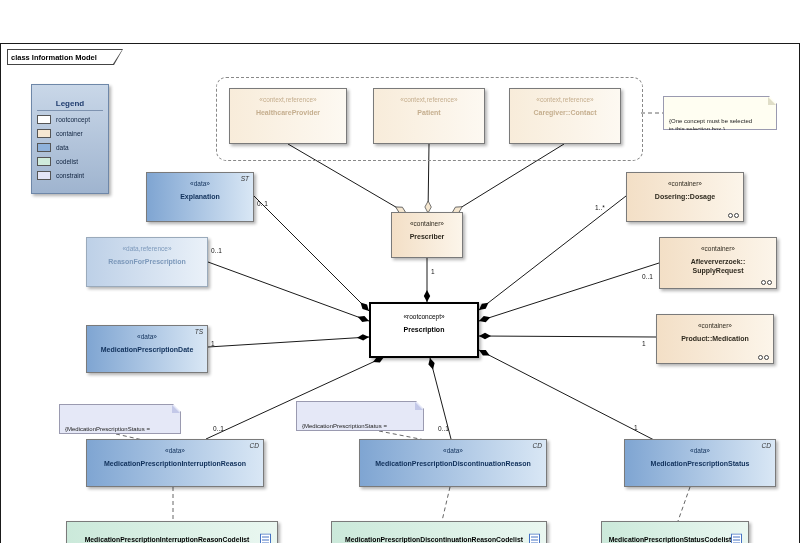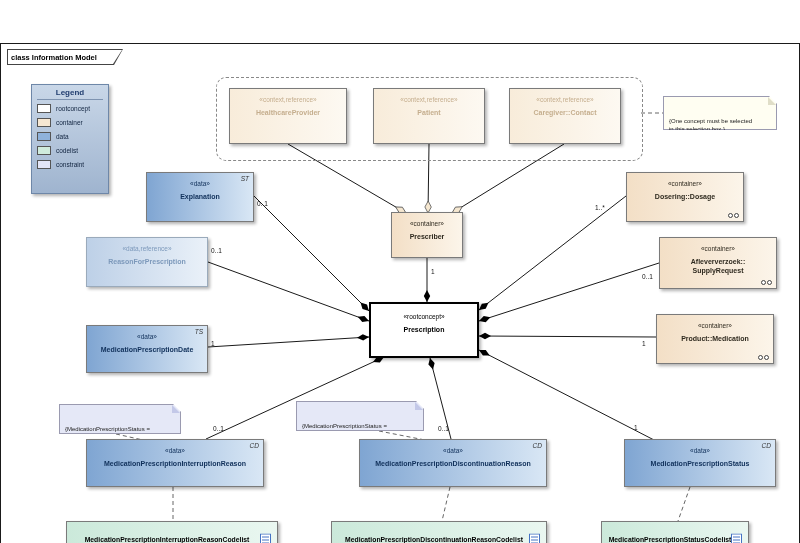--- a/index.html
+++ b/index.html
@@ -7,21 +7,21 @@
           box-sizing:border-box;font-family:"Liberation Sans",sans-serif;overflow:hidden;margin-top:43px;}
   
   .tab-outer{position:absolute;left:6px;top:5px;width:116px;height:16px;background:#444;
              clip-path:polygon(0 0,100% 0,calc(100% - 9px) 100%,0 100%);}
   .tab-inner{position:absolute;left:1px;top:1px;width:114px;height:14px;background:#fff;
              clip-path:polygon(0 0,100% 0,calc(100% - 9px) 100%,0 100%);
              font-size:7.5px;font-weight:bold;color:#000;display:flex;align-items:center;padding-left:3px;box-sizing:border-box;}
   
   .legend{position:absolute;left:30px;top:40px;width:78px;height:110px;
           background:linear-gradient(180deg,#C9D7E8,#9FB4CF);border:1px solid #6E87A8;
-          box-shadow:2px 2px 3px rgba(0,0,0,.3);box-sizing:border-box;padding:3px 5px;}
+          box-shadow:2px 2px 3px rgba(0,0,0,.3);box-sizing:border-box;padding:14px 5px;}
   .legend-title{font-size:8px;font-weight:bold;color:#1F3C6E;text-align:center;
                 border-bottom:1px solid #7E93B0;padding-bottom:2px;margin-bottom:4px;}
   .legend-row{display:flex;align-items:center;gap:5px;margin-bottom:5px;}
   .swatch{width:14px;height:9px;border:1px solid #555;box-sizing:border-box;flex:0 0 auto;}
   .legend-label{font-size:6.5px;color:#10233F;}
   
   .choice{position:absolute;left:215px;top:33px;width:425px;height:82px;border:1px dashed #888;border-radius:10px;}
   
   .node{position:absolute;border:1px solid #7a7a7a;box-shadow:2px 2px 3px rgba(0,0,0,.3);
         display:flex;flex-direction:column;align-items:center;padding-top:8px;box-sizing:border-box;text-align:center;}

